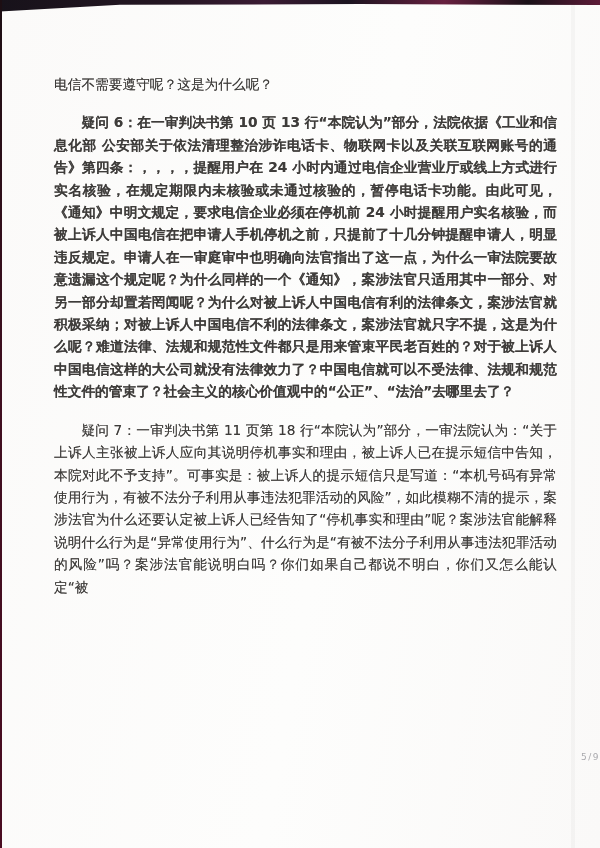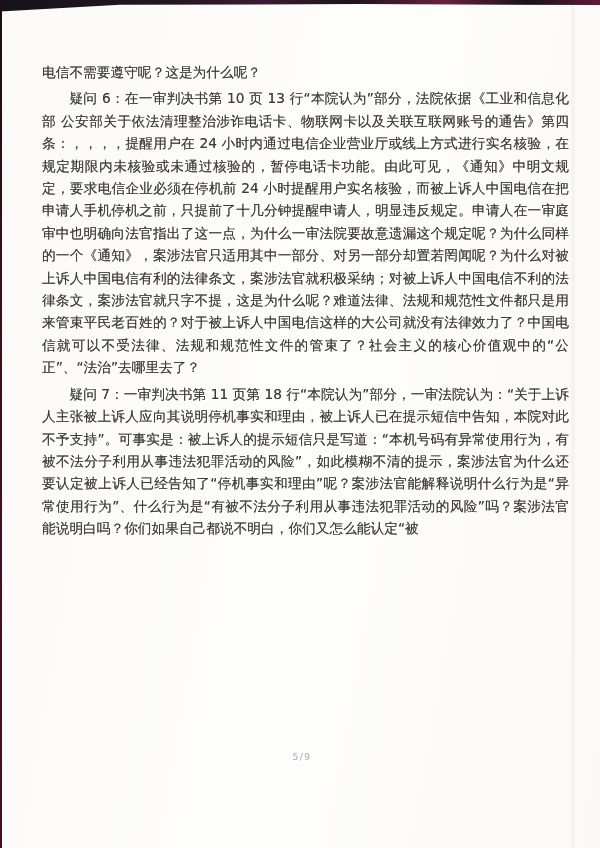--- a/index.html
+++ b/index.html
@@ -32,28 +32,28 @@
     background:rgba(110,110,118,0.05);
   }
   .content{
     position:absolute;left:38px;right:27px;top:57px;
     color:#3e3c3a;
     font-size:13.7px;
     line-height:22.4px;
     text-align:justify;
     text-shadow:0 0 .5px rgba(80,78,76,.75);
   }
-  .content p{margin:4px;}
+  .content p{margin:16px;}
   .p0{margin-bottom:17px;}
   .p1{margin-bottom:35px;}
-  .p2{margin-bottom:37px;}
+  .p2{margin-bottom:37px;font-weight:bold;}
   .indent{text-indent:2em;}
   .page-number{
     position:absolute;left:4px;right:0;top:752px;
-    text-align:center;
+    text-align:right;
     color:#a9a9ad;
     font-size:9px;
     letter-spacing:1.5px;
   }
 </style>
 </head>
 <body>
 
 <div class="scan">
 

